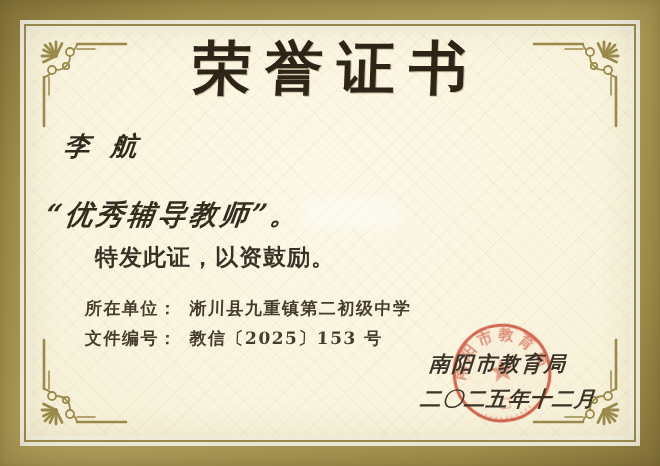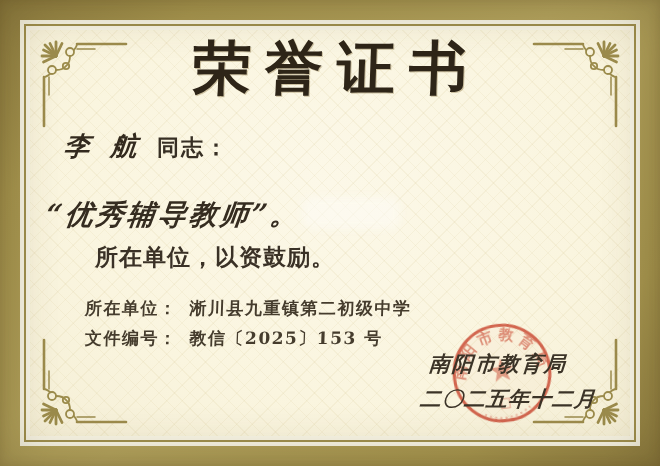--- a/index.html
+++ b/index.html
@@ -152,28 +152,27 @@
           <path d="M23 23 L9 23"></path>
         <path d="M23 23 L10.5 29"></path>
       </g>
     </g>
   </svg>
 
   <div class="title">荣誉证书</div>
 
   <div class="name-row">
     <span class="recipient-name">李 航</span>
-    <span class="salutation">同志：</span>
   </div>
 
 
   <div class="erased-patch"></div>
   <div class="award-line">“优秀辅导教师”。</div>
 
-  <div class="body2">所在单位，以资鼓励。</div>
+  <div class="body2">特发此证，以资鼓励。</div>
 
   <div class="fields">
     <div class="field-row">
       <span>所在单位：</span>
       <span>淅川县九重镇第二初级中学</span>
     </div>
     <div class="field-row">
       <span>文件编号：</span>
       <span>教信〔2025〕153 号</span>
     </div>

